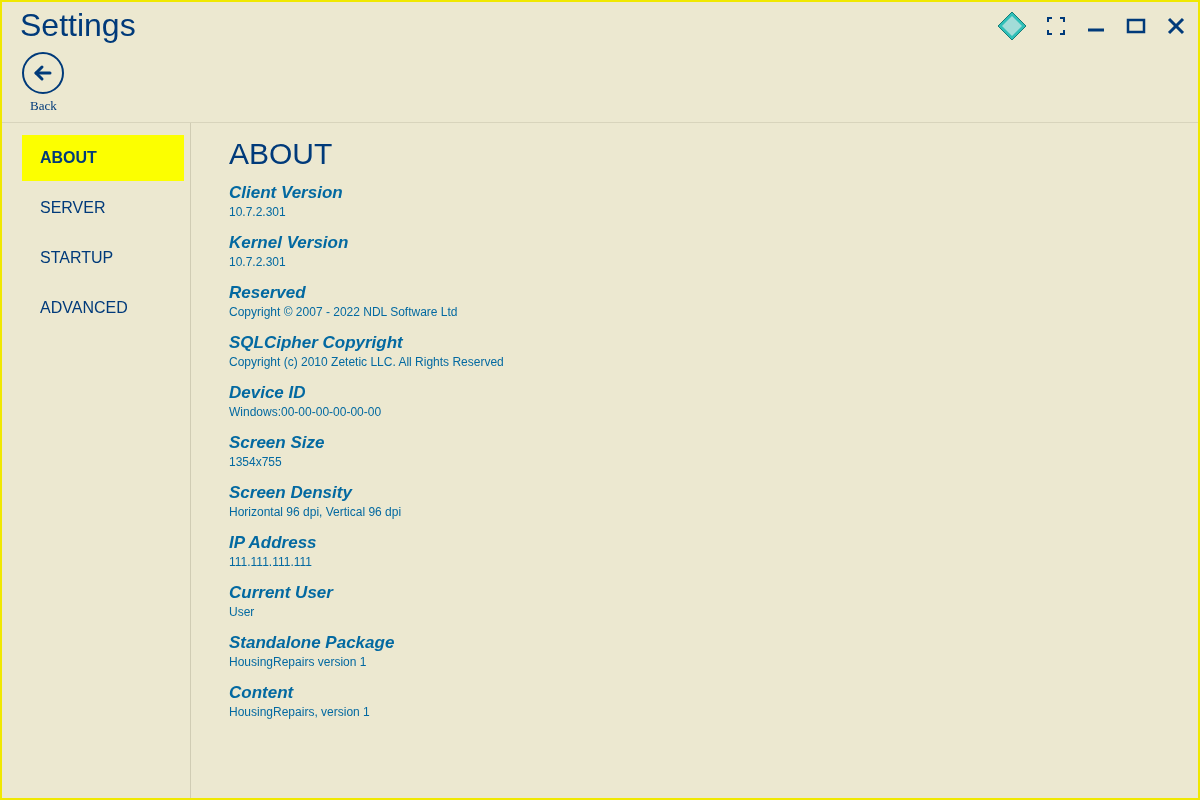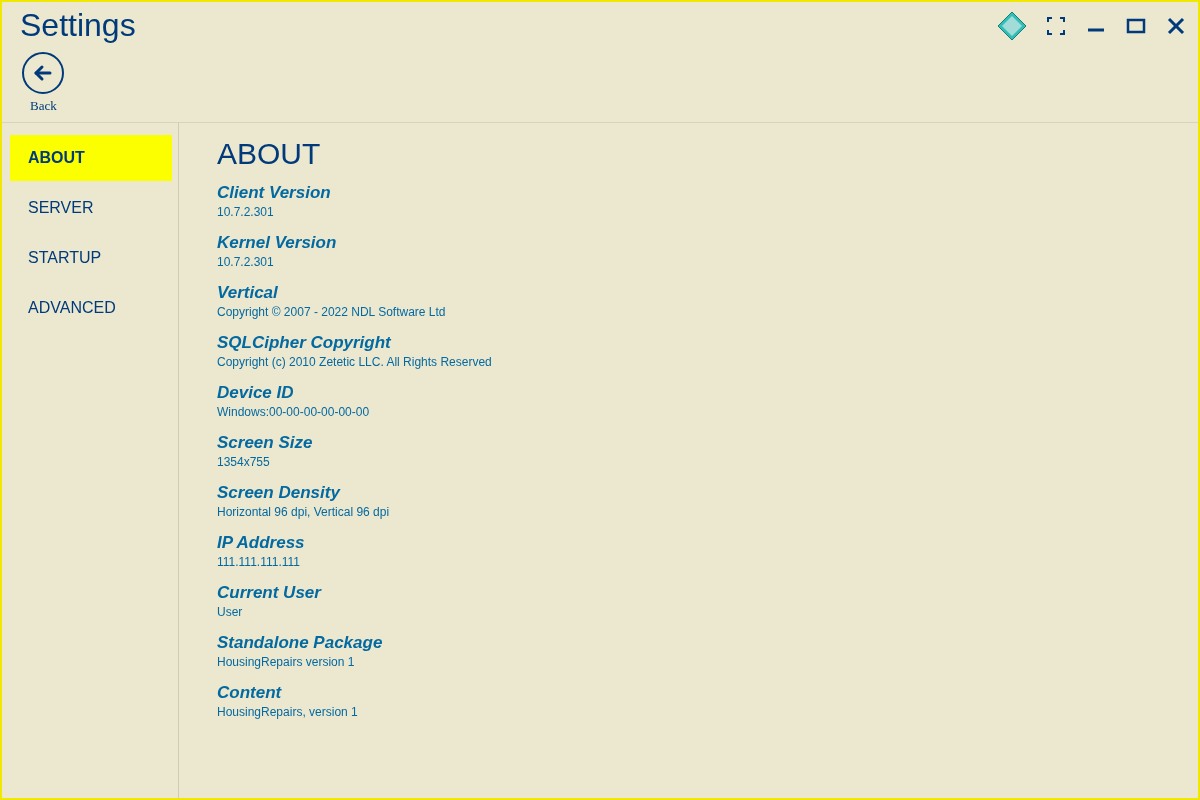--- a/index.html
+++ b/index.html
@@ -62,20 +62,21 @@
       height: 1px;
       background: #d8d4bc;
       margin-top: 2px;
     }
     
     
     .main {
       display: flex;
       flex: 1;
       min-height: 0;
+      padding-left: 12px;
     }
     .sidebar {
       width: 170px;
       padding: 12px 0 0 8px;
       display: flex;
       flex-direction: column;
     }
     .sidebar-item {
       padding: 14px 18px;
       font-size: 16px;
@@ -177,21 +178,21 @@
     <div id="info-list">
         <div class="info-block">
           <div class="info-label">Client Version</div>
           <div class="info-value">10.7.2.301</div>
         </div>
         <div class="info-block">
           <div class="info-label">Kernel Version</div>
           <div class="info-value">10.7.2.301</div>
         </div>
         <div class="info-block">
-          <div class="info-label">Vertical</div>
+          <div class="info-label">Reserved</div>
           <div class="info-value">Copyright © 2007 - 2022 NDL Software Ltd</div>
         </div>
         <div class="info-block">
           <div class="info-label">SQLCipher Copyright</div>
           <div class="info-value">Copyright (c) 2010 Zetetic LLC. All Rights Reserved</div>
         </div>
         <div class="info-block">
           <div class="info-label">Device ID</div>
           <div class="info-value">Windows:00-00-00-00-00-00</div>
         </div>

